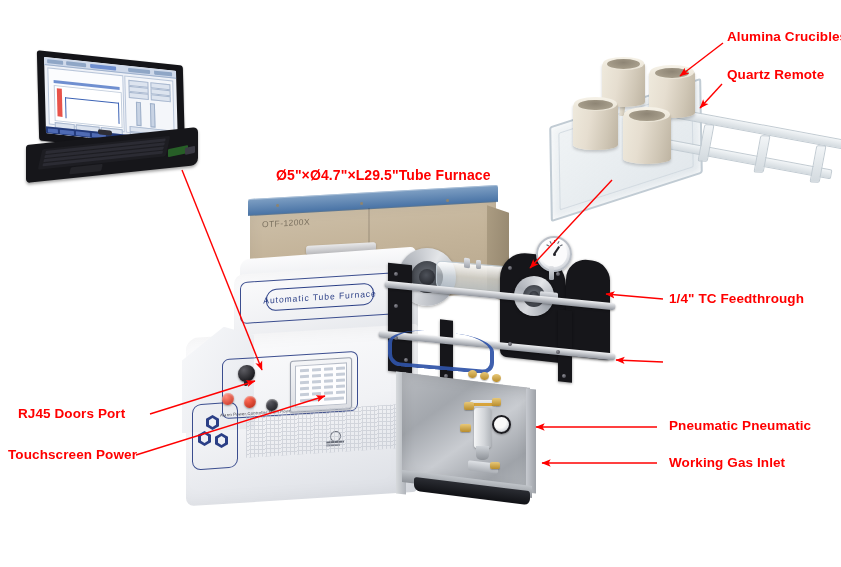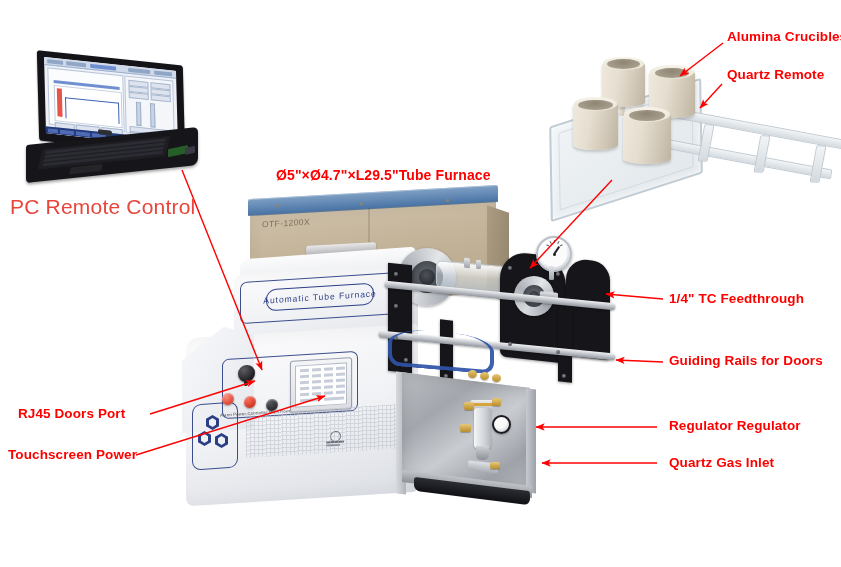--- a/index.html
+++ b/index.html
@@ -485,33 +485,31 @@
       <path d="M657,427 L536,427"></path>
 
       <path d="M657,463 L542,463"></path>
 
       <path d="M150,414 L255,381"></path>
 
       <path d="M136,455 L325,396"></path>
     </g>
   </svg>
 
-  <div class="label soft" style="left:10px;top:196px;">PC Remote Control</div>
 
   <div class="label title" style="left:276px;top:168px;">Ø5"×Ø4.7"×L29.5"Tube Furnace</div>
 
   <div class="label" style="left:727px;top:30px;">Alumina Crucibles</div>
 
   <div class="label" style="left:727px;top:68px;">Quartz Remote</div>
 
   <div class="label" style="left:669px;top:292px;">1/4"  TC Feedthrough</div>
 
-  <div class="label" style="left:669px;top:354px;">Guiding Rails for Doors</div>
-
-  <div class="label" style="left:669px;top:419px;">Regulator Regulator</div>
-
-  <div class="label" style="left:669px;top:456px;">Quartz Gas Inlet</div>
+
+  <div class="label" style="left:669px;top:419px;">Pneumatic Pneumatic</div>
+
+  <div class="label" style="left:669px;top:456px;">Working Gas Inlet</div>
 
   <div class="label" style="left:18px;top:407px;">RJ45 Doors Port</div>
 
   <div class="label" style="left:8px;top:448px;">Touchscreen Power</div>
 
 </div>
 
 </body></html>

